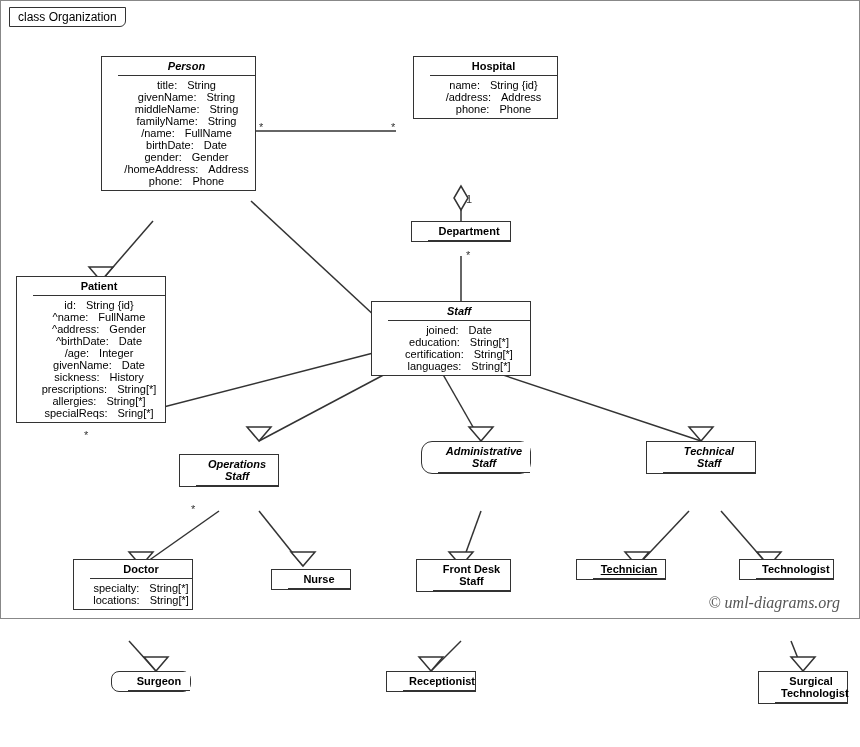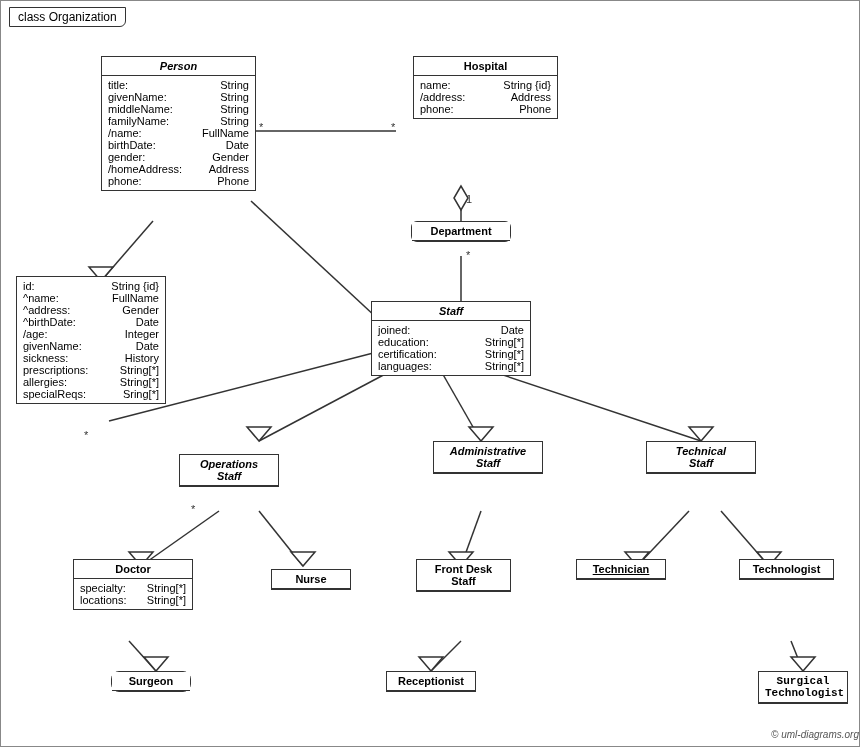--- a/index.html
+++ b/index.html
@@ -7,40 +7,41 @@
       background: #fff;
       font-family: Arial, sans-serif;
       font-size: 11px;
       width: 860px;
       height: 747px;
       overflow: hidden;
       position: relative;
     }
     .diagram-container {
       width: 860px;
-      height: 747px;
+      height: 619px;
       position: relative;
       background: #fff;
       border: 1px solid #888;
     }
     .diagram-title {
       position: absolute;
       top: 6px;
       left: 8px;
       border: 1px solid #333;
       padding: 2px 8px;
       font-size: 12px;
       background: #fff;
       border-bottom-right-radius: 6px;
     }
     .uml-box {
       position: absolute;
       border: 1.5px solid #333;
       background: #fff;
       text-align: center;
+      padding-left: 16px;
     }
     .uml-box .header {
       border-bottom: 1.5px solid #333;
       padding: 3px 6px;
       font-weight: bold;
       font-style: italic;
       background: #fff;
       text-align: center;
     }
     .uml-box .header.normal {
@@ -48,40 +49,41 @@
     }
     .uml-box .attrs {
       padding: 3px 6px;
       text-align: left;
       font-style: normal;
       font-weight: normal;
       white-space: nowrap;
     }
     .attr-row {
       display: flex;
-      justify-content: space-between;
+      justify-content: center;
       gap: 10px;
     }
     .attr-name { }
     .attr-type { }
     svg.arrows {
       position: absolute;
       top: 0;
       left: 0;
       width: 860px;
       height: 747px;
       pointer-events: none;
     }
     .copyright {
       position: absolute;
       bottom: 6px;
-      right: 0;
-      font-size: 10px;
+      right: 19px;
+      font-size: 16px;
       color: #555;
       font-style: italic;
+      font-family: Liberation Serif, serif;
     }
     .multiplicity {
       position: absolute;
       font-size: 11px;
       color: #333;
     }
   </style>
 </head>
 <body>
 
@@ -203,21 +205,21 @@
           <span class="attr-name">/address:</span>
           <span class="attr-type">Address</span>
         </div>
       <div class="attr-row">
           <span class="attr-name">phone:</span>
           <span class="attr-type">Phone</span>
         </div>
     </div>
   </div>
 
-  <div class="uml-box" style="left:410px;top:220px;width:100px;border-radius:6px;">
+  <div class="uml-box" style="left:410px;top:220px;width:100px;">
     <div class="header normal">Department</div>
   </div>
 
   <div class="uml-box" style="left:370px;top:300px;width:160px;">
     <div class="header">Staff</div>
     <div class="attrs">
       <div class="attr-row">
           <span class="attr-name">joined:</span>
           <span class="attr-type">Date</span>
         </div>
@@ -230,20 +232,21 @@
           <span class="attr-type">String[*]</span>
         </div>
       <div class="attr-row">
           <span class="attr-name">languages:</span>
           <span class="attr-type">String[*]</span>
         </div>
     </div>
   </div>
 
   <div class="uml-box" style="left:15px;top:275px;width:150px;">
+    <div class="header normal">Patient</div>
     <div class="attrs">
       <div class="attr-row">
           <span class="attr-name">id:</span>
           <span class="attr-type">String {id}</span>
         </div>
       <div class="attr-row">
           <span class="attr-name">^name:</span>
           <span class="attr-type">FullName</span>
         </div>
       <div class="attr-row">
@@ -278,21 +281,21 @@
           <span class="attr-name">specialReqs:</span>
           <span class="attr-type">Sring[*]</span>
         </div>
     </div>
   </div>
 
   <div class="uml-box" style="left:178px;top:440px;width:100px;margin-top:13px;">
     <div class="header" style="font-style:italic;">Operations<br>Staff</div>
   </div>
 
-  <div class="uml-box" style="left:432px;top:440px;width:110px;">
+  <div class="uml-box" style="left:420px;top:440px;width:110px;border-radius:11px;">
     <div class="header" style="font-style:italic;">Administrative<br>Staff</div>
   </div>
 
   <div class="uml-box" style="left:645px;top:440px;width:110px;">
     <div class="header" style="font-style:italic;">Technical<br>Staff</div>
   </div>
 
   <div class="uml-box" style="left:72px;top:558px;width:120px;">
     <div class="header normal">Doctor</div>
     <div class="attrs">
@@ -324,19 +327,19 @@
   </div>
 
   <div class="uml-box" style="left:110px;top:670px;width:80px;border-radius:8px;">
     <div class="header normal">Surgeon</div>
   </div>
 
   <div class="uml-box" style="left:385px;top:670px;width:90px;">
     <div class="header normal">Receptionist</div>
   </div>
 
-  <div class="uml-box" style="left:757px;top:670px;width:90px;font-family:Liberation Mono, monospace;">
+  <div class="uml-box" style="left:757px;top:670px;width:90px;">
     <div class="header normal">Surgical<br>Technologist</div>
   </div>
 
   <div class="copyright">© uml-diagrams.org</div>
 
 </div>
 
 </body></html>

